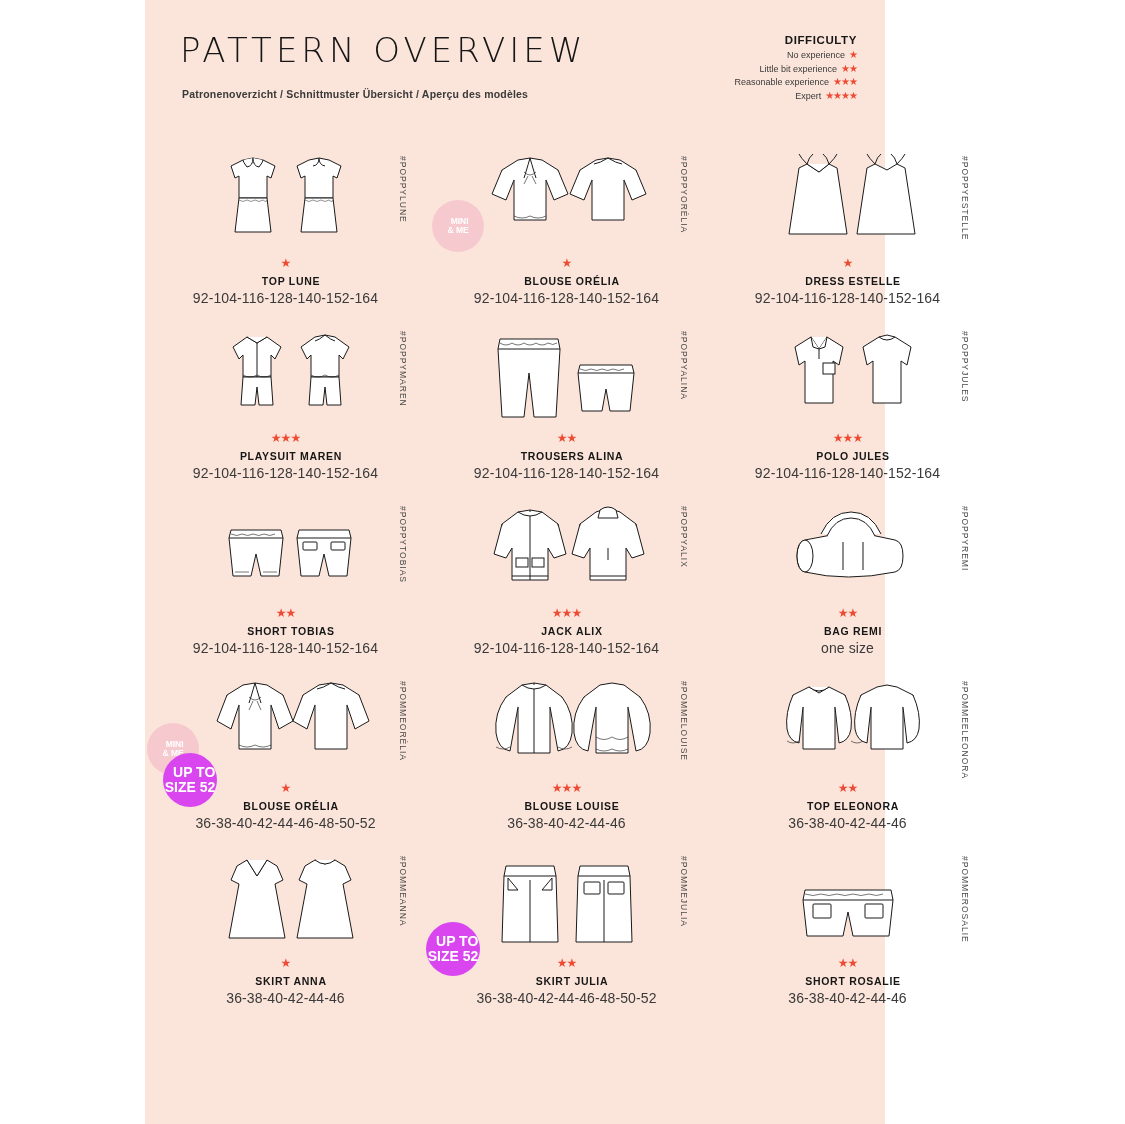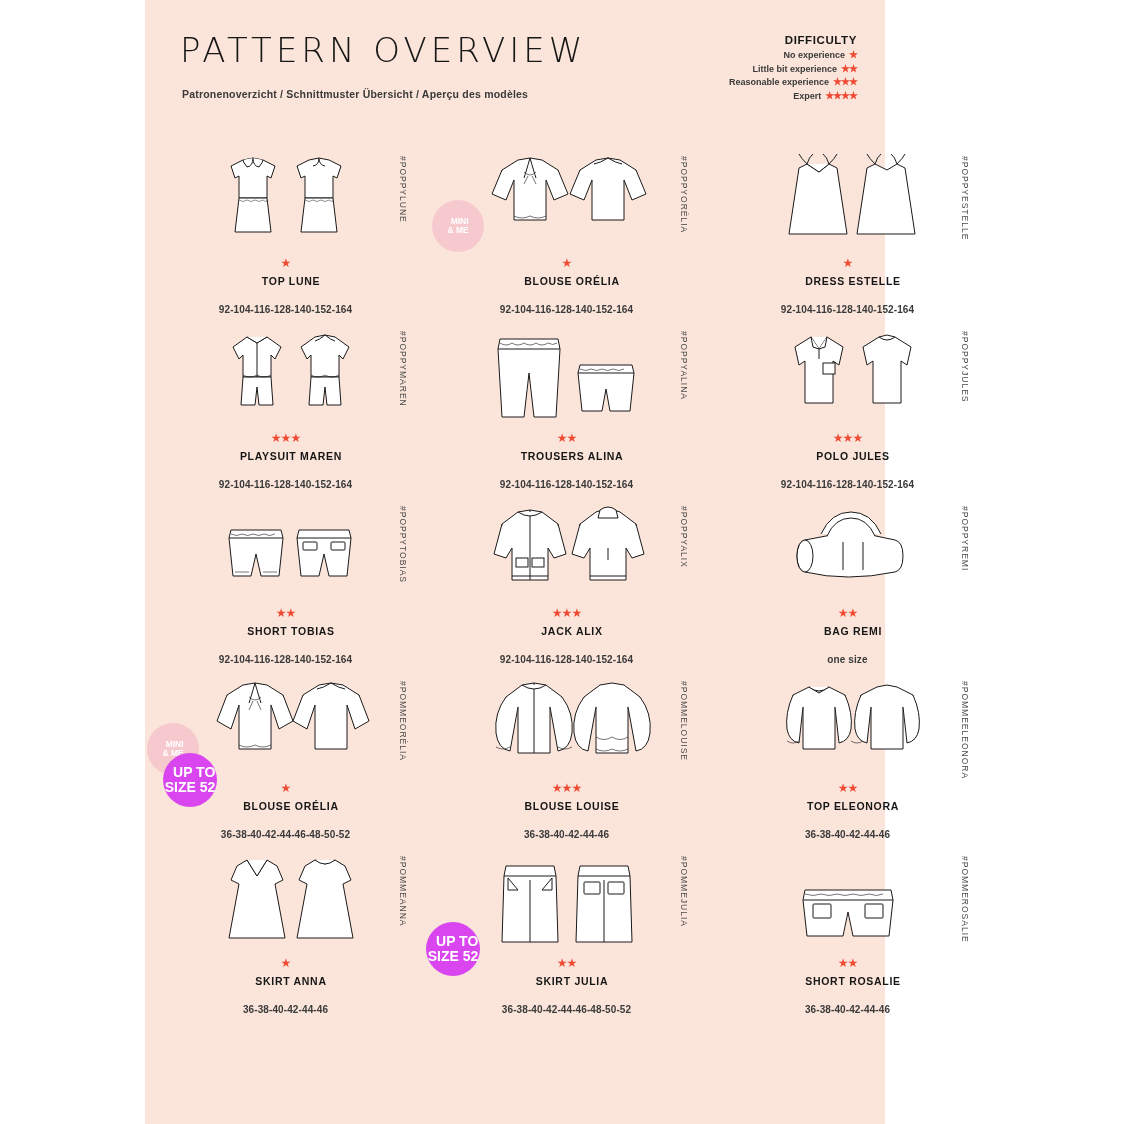--- a/index.html
+++ b/index.html
@@ -23,21 +23,21 @@
     position:absolute;left:37px;top:88px;
     font-size:10.5px;color:#3a3a3a;letter-spacing:.2px;font-weight:700;
   }
   .difficulty{
     position:absolute;right:28px;top:34px;text-align:right;
   }
   .difficulty .dh{
     font-size:11.5px;font-weight:700;color:#161616;letter-spacing:.6px;margin-bottom:3px;
   }
   .difficulty .row{
-    font-size:9px;color:#3a3a3a;margin-bottom:2.5px;white-space:nowrap;font-weight:bold;
+    font-size:9px;color:#3a3a3a;margin-bottom:2.5px;white-space:nowrap;
   }
   .difficulty .row .st{color:#ef4a33;letter-spacing:-1px;margin-left:4px;font-size:10px;}
   
   .grid{
     position:absolute;left:0;top:150px;width:845px;
   }
   .grow{display:flex;}
   .cell{
     width:281px;position:relative;height:175px;
   }
@@ -53,21 +53,21 @@
   }
   .stars{
     text-align:center;color:#ef4a33;font-size:12px;letter-spacing:-1px;
     line-height:10px;margin-top:2px;height:13px;
   }
   .pname{
     text-align:center;font-size:10.5px;font-weight:700;color:#161616;
     letter-spacing:.7px;margin-top:4px;padding-left:11px;
   }
   .psize{
-    text-align:center;font-size:10px;color:#3a3a3a;margin-top:17px;letter-spacing:.1px;font-weight:bold;
+    text-align:center;font-size:14px;color:#3a3a3a;margin-top:3px;letter-spacing:.1px;
   }
   
   .badge{
     position:absolute;border-radius:50%;display:flex;align-items:center;
     justify-content:center;text-align:right;line-height:1.05;
     font-weight:700;color:#ffffff;
   }
   .badge.mini{
     width:52px;height:52px;background:#f6c9cf;color:#ffffff;font-size:8.5px;
   }

